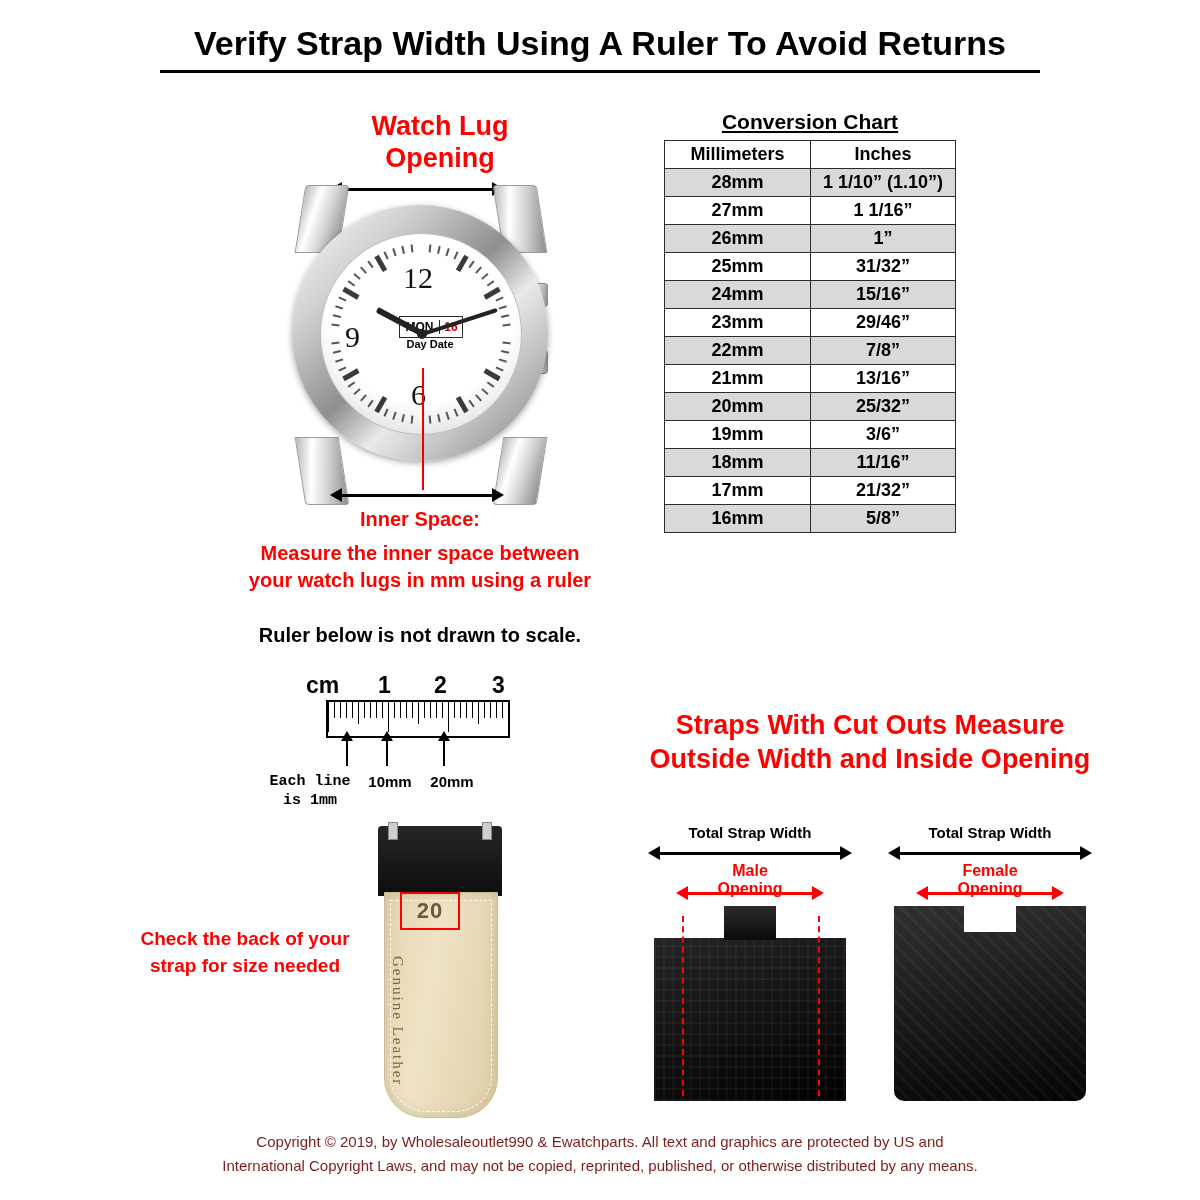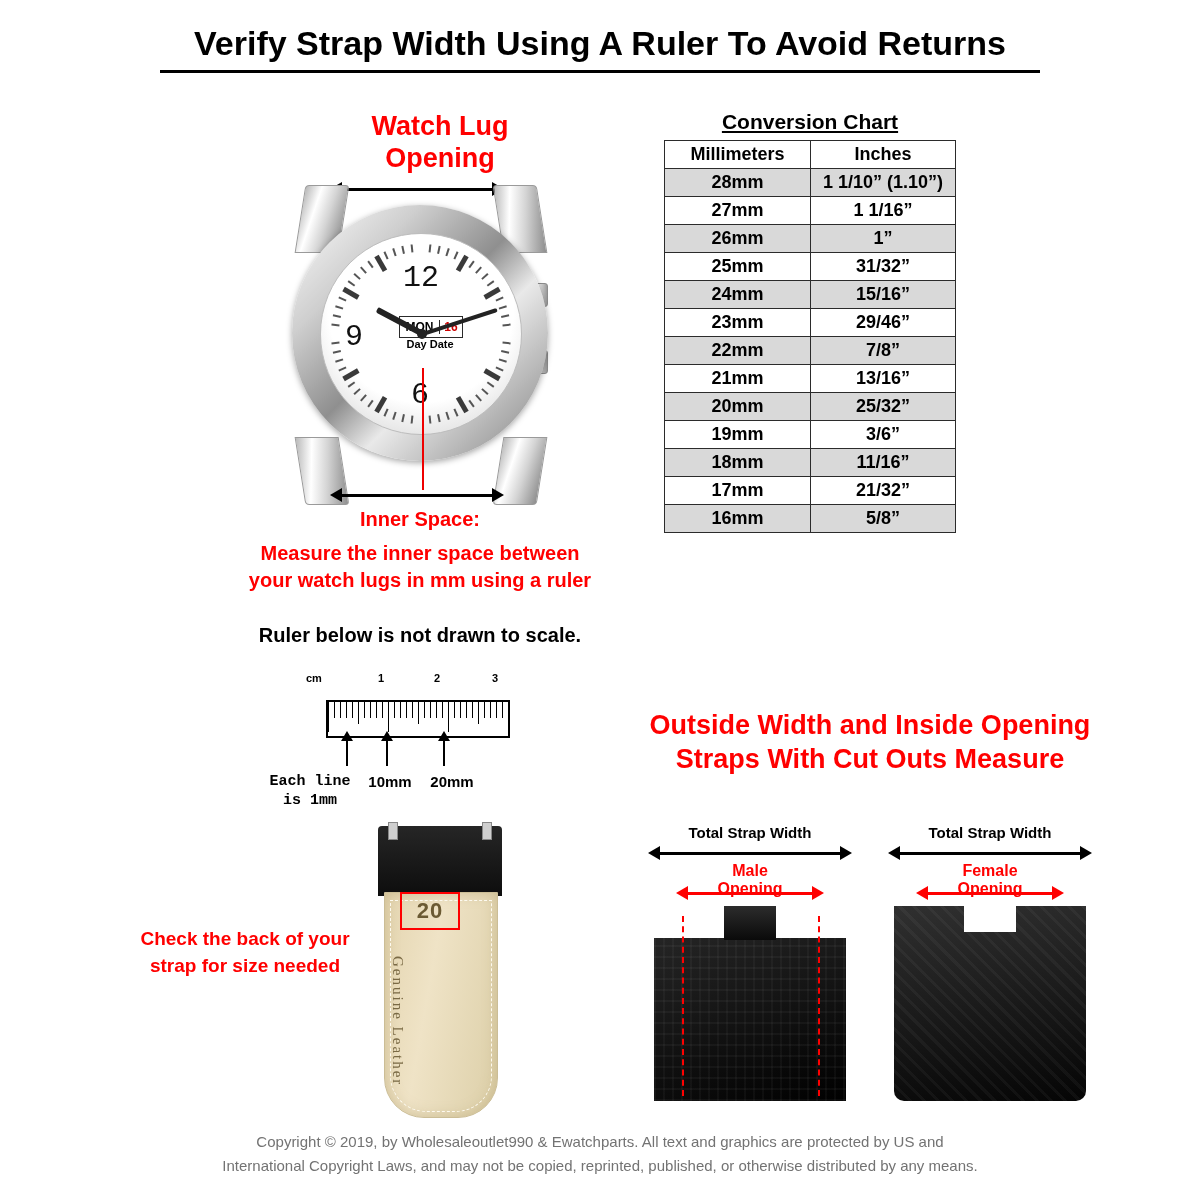--- a/index.html
+++ b/index.html
@@ -112,21 +112,21 @@
   }
   .tick.small {
     width: 2px;
     height: 8px;
     margin-left: -1px;
     background: #555;
   }
   .numeral {
     position: absolute;
     font-size: 30px;
-    font-family: Liberation Mono, monospace;
+    font-family: Liberation Serif, serif;
     color: #111;
   }
   #num12 { left: 82px; top: 27px; }
   #num9  { left: 24px; top: 86px; }
   #num6  { left: 90px; top: 144px; }
 
   #daydate-box {
     position: absolute;
     left: 78px;
     top: 82px;
@@ -272,21 +272,21 @@
     top: 0;
     width: 1px;
     background: #000;
   }
   #ruler-labels {
     position: absolute;
     top: 672px;
     left: 300px;
     width: 230px;
     height: 24px;
-    font-size: 11px;
+    font-size: 23px;
     font-weight: bold;
   }
   #ruler-labels span { position: absolute; }
   #rl-cm { left: 6px; top: 0; }
   #rl-1  { left: 78px; top: 0; }
   #rl-2  { left: 134px; top: 0; }
   #rl-3  { left: 192px; top: 0; }
 
   .up-arrow {
     position: absolute;
@@ -543,21 +543,21 @@
 
   
   #footer {
     position: absolute;
     top: 1130px;
     left: 100px;
     width: 1000px;
     text-align: center;
     font-size: 15px;
     line-height: 24px;
-    color: #737373;
+    color: #7f1d1d;
   }
 </style>
 </head>
 <body>
 
 <div id="title">Verify Strap Width Using A Ruler To Avoid Returns</div>
 <div id="title-underline"></div>
 
 <div id="lug-label">
   <div>Watch Lug</div>
@@ -800,22 +800,22 @@
         <td class="inch">21/32”</td>
       </tr>
     <tr class="odd">
         <td class="mm">16mm</td>
         <td class="inch">5/8”</td>
       </tr>
   </tbody>
 </table>
 
 <div id="cutout-title">
+  <div>Straps With Cut Outs Measure</div>
   <div>Outside Width and Inside Opening</div>
-  <div>Straps With Cut Outs Measure</div>
 </div>
 
 <div class="strap-block" id="strap-male">
   <div class="tsw-label">Total Strap Width</div>
   <div class="tsw-arrow">
     <div class="harrow-line"></div>
     <div class="harrow-head left"></div>
     <div class="harrow-head right"></div>
   </div>
   <div class="open-label">

